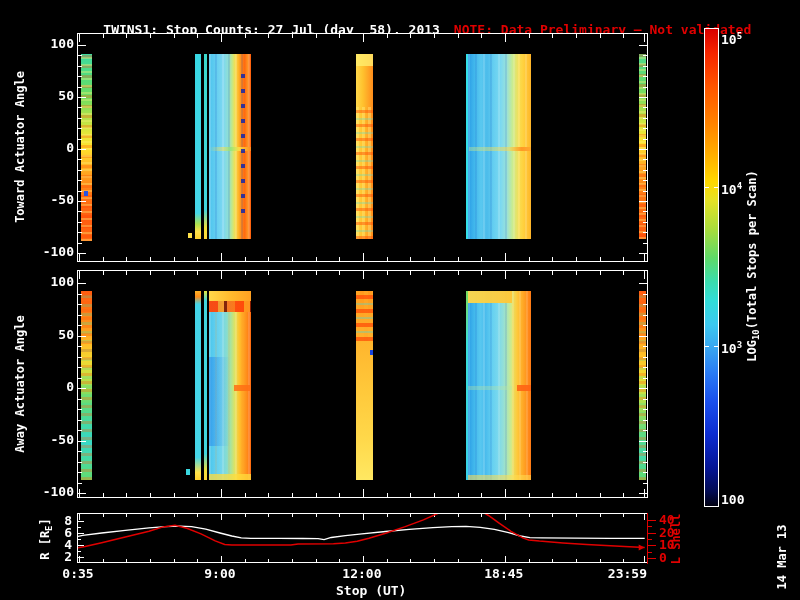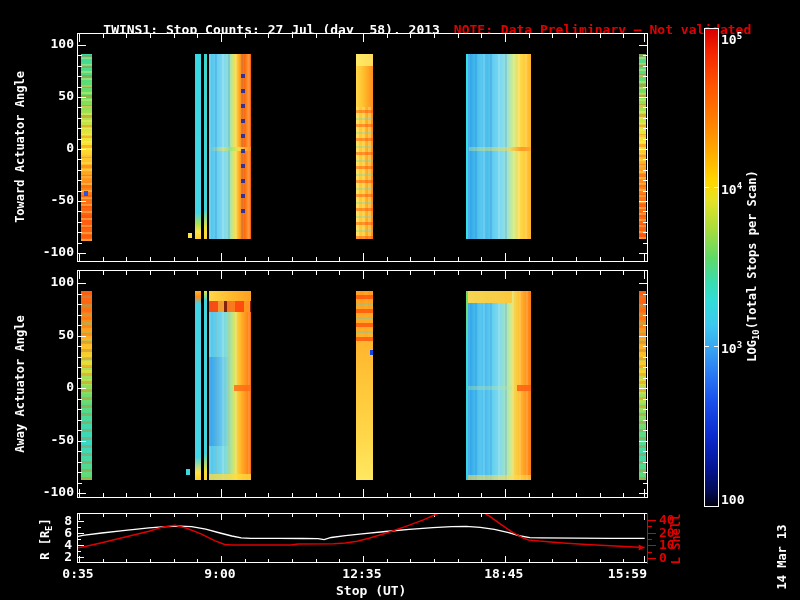--- a/index.html
+++ b/index.html
@@ -360,20 +360,20 @@
     <div class="tl red" style="left: 659px; top: 526px; width: 26px;">20</div>
     <div class="rtick" style="left: 648px; top: 545px; width: 8px; height: 1px;"></div>
     <div class="tl red" style="left: 659px; top: 538px; width: 26px;">10</div>
     <div class="rtick" style="left: 648px; top: 558px; width: 8px; height: 1px;"></div>
     <div class="tl red" style="left: 659px; top: 551px; width: 26px;">0</div>
     <div class="rtick" style="left: 648px; top: 526px; width: 4px; height: 1px;"></div>
     <div class="rtick" style="left: 648px; top: 539px; width: 4px; height: 1px;"></div>
     <div class="rtick" style="left: 648px; top: 552px; width: 4px; height: 1px;"></div>
     <div class="tl center" style="left: 50px; top: 567px; width: 56px;">0:35</div>
     <div class="tl center" style="left: 191.96px; top: 567px; width: 56px;">9:00</div>
-    <div class="tl center" style="left: 333.92px; top: 567px; width: 56px;">12:35</div>
+    <div class="tl center" style="left: 333.92px; top: 567px; width: 56px;">12:00</div>
     <div class="tl center" style="left: 475.88px; top: 567px; width: 56px;">18:45</div>
-    <div class="tl center" style="left: 599.438px; top: 567px; width: 56px;">15:59</div>
+    <div class="tl center" style="left: 599.438px; top: 567px; width: 56px;">23:59</div>
     <div class="tl" style="left: 721px; top: 29px; width: 34px;"><span>10</span><sup class="sm">5</sup></div>
     <div class="tl" style="left: 721px; top: 179px; width: 34px;"><span>10</span><sup class="sm">4</sup></div>
     <div class="tl" style="left: 721px; top: 338px; width: 34px;"><span>10</span><sup class="sm">3</sup></div>
     <div class="tl" style="left: 721px; top: 493px; width: 34px;"><span>100</span></div>
   </div>
 
 </body></html>

